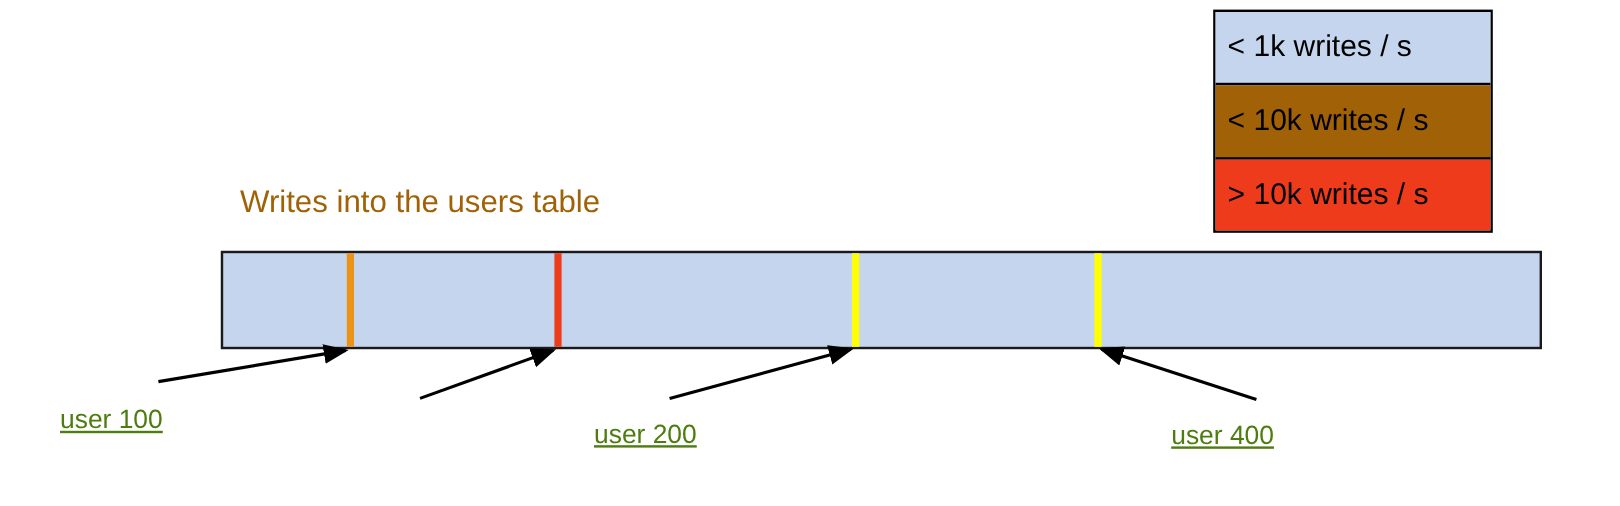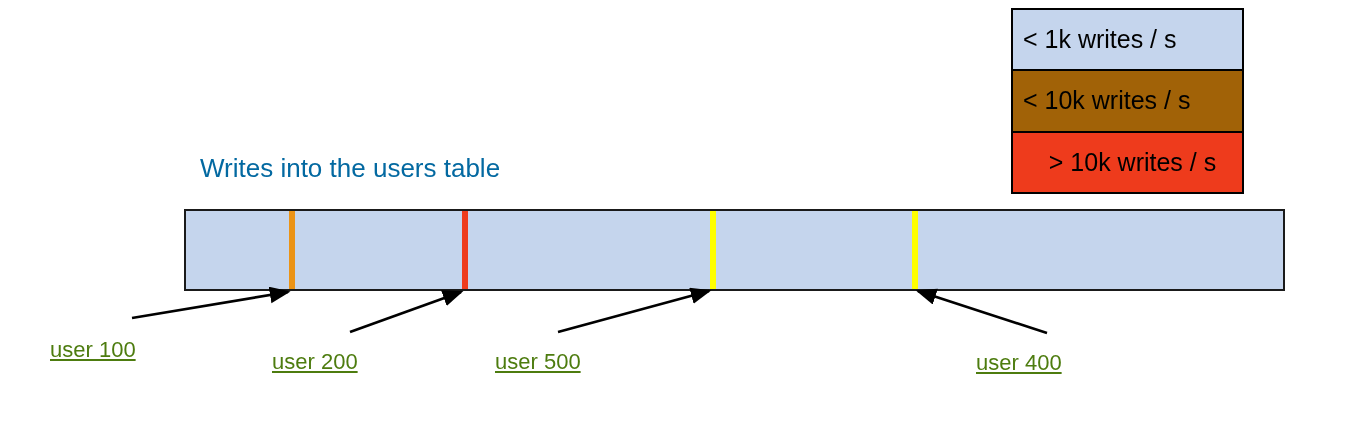--- a/index.html
+++ b/index.html
@@ -45,21 +45,21 @@
     line-height: 1;
     white-space: nowrap;
   }
 
   
   #chart-title {
     position: absolute;
     left: 200px;
     top: 153px;
     font-size: 26px;
-    color: #0369a1;
+    color: #a16207;
     white-space: nowrap;
   }
 
   
   #bar {
     position: absolute;
     left: 184px;
     top: 209px;
     width: 1101px;
     height: 82px;
@@ -101,21 +101,21 @@
 
     <div class="legend-row" style="background:#c5d5ed;text-align:center;">
       <span class="legend-label">&lt; 1k writes / s</span>
     </div>
 
 
     <div class="legend-row" style="background:#a16207;">
       <span class="legend-label">&lt; 10k writes / s</span>
     </div>
 
-    <div class="legend-row" style="background:#ee3b1c;justify-content:center;">
+    <div class="legend-row" style="background:#ee3b1c;">
       <span class="legend-label">&gt; 10k writes / s</span>
     </div>
 
   </div>
 
   <div id="chart-title">Writes into the users table</div>
 
   <div id="bar">
     <div class="stripe" style="left:103px; width:6px; background:#eb9316;"></div>
     <div class="stripe" style="left:276px; width:6px; background:#ee3b1c;"></div>
@@ -129,17 +129,16 @@
         <path d="M0,0 L8,3.2 L0,6.4 z" fill="#000000"></path>
       </marker>
     </defs>
     <line x1="132" y1="318" x2="288" y2="292" stroke="#000000" stroke-width="2.6" marker-end="url(#ah)"></line>
     <line x1="350" y1="332" x2="461" y2="292" stroke="#000000" stroke-width="2.6" marker-end="url(#ah)"></line>
     <line x1="558" y1="332" x2="709" y2="291" stroke="#000000" stroke-width="2.6" marker-end="url(#ah)"></line>
     <line x1="1047" y1="333" x2="918" y2="291" stroke="#000000" stroke-width="2.6" marker-end="url(#ah)"></line>
   </svg>
 
   <div class="user-label" style="left:50px; top:337px;">user 100</div>
-  <div class="user-label" style="left:272px; top:349px;">user 200</div>
-  <div class="user-label" style="left:495px; top:349px;">user 500</div>
+  <div class="user-label" style="left:495px; top:349px;">user 200</div>
   <div class="user-label" style="left:976px; top:350px;">user 400</div>
 
 </div>
 
 </body></html>

